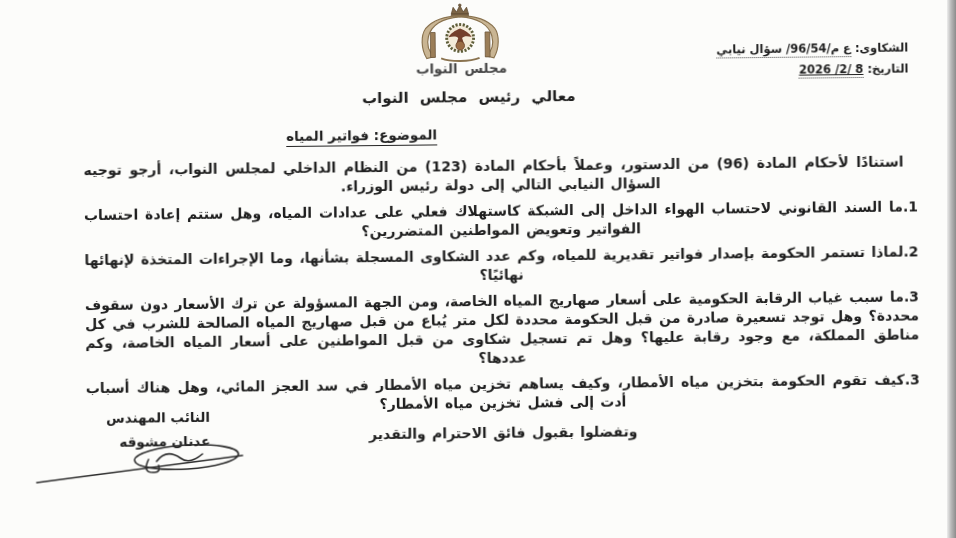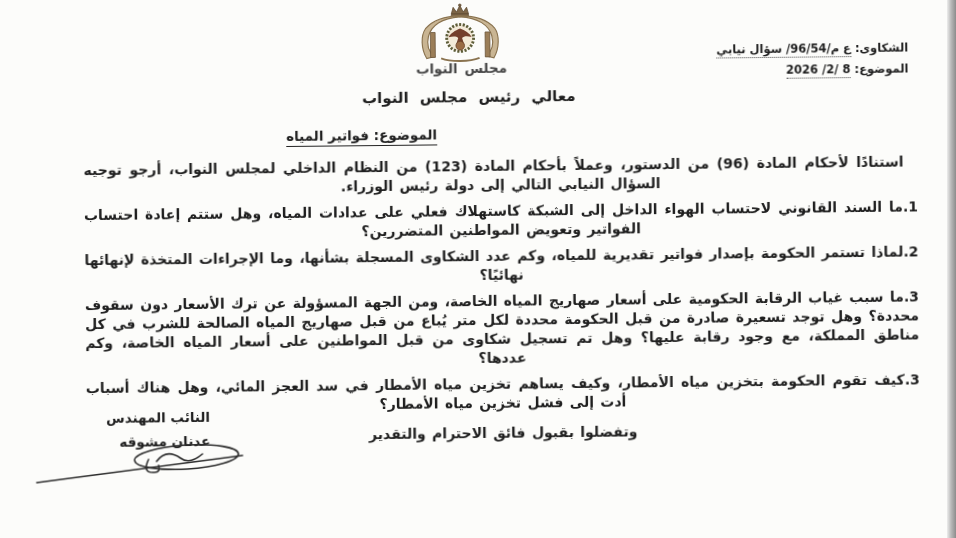--- a/index.html
+++ b/index.html
@@ -30,21 +30,21 @@
   }
   .recipient{
     position:absolute;top:88px;left:340px;width:260px;
     text-align:center;font-size:15px;font-weight:700;word-spacing:6px;
   }
   .ref-block{
     position:absolute;top:42px;right:46px;width:230px;
     font-size:11.5px;font-weight:700;line-height:21px;text-align:right;
   }
   .ref-line .val{border-bottom:1.5px dotted #4a4a4a;padding-bottom:1px;}
-  .ltr{direction:ltr;unicode-bidi:isolate;}
+  .ltr{direction:ltr;unicode-bidi:isolate;text-decoration:underline;}
   .subject{
     position:absolute;top:126px;left:287px;
     font-size:13.5px;font-weight:700;
     border-bottom:1.4px solid #222;padding-bottom:2px;
   }
   
   .body{
     position:absolute;top:157px;right:38px;left:84px;
     font-size:14px;font-weight:700;line-height:19px;
     text-align:justify;word-spacing:1.5px;
@@ -103,21 +103,21 @@
     </div>
 
     <div class="emblem-caption">مجلس النواب</div>
 
     <div class="ref-block scan-text">
       <div class="ref-line">
         <span class="lbl">الشكاوى:</span>
         <span class="val">ع م/96/54/ سؤال نيابي</span>
       </div>
       <div class="ref-line">
-        <span class="lbl">الموضوع:</span>
+        <span class="lbl">التاريخ:</span>
         <span class="val ltr">2026 /2/ 8</span>
       </div>
     </div>
 
     <div class="recipient scan-text">معالي رئيس مجلس النواب</div>
 
     <div class="subject scan-text">الموضوع: فواتير المياه</div>
 
     <div class="body scan-text">
       <p class="indent">استنادًا لأحكام المادة (96) من الدستور، وعملاً بأحكام المادة (123) من النظام الداخلي لمجلس النواب، أرجو توجيه السؤال النيابي التالي إلى دولة رئيس الوزراء.</p>

